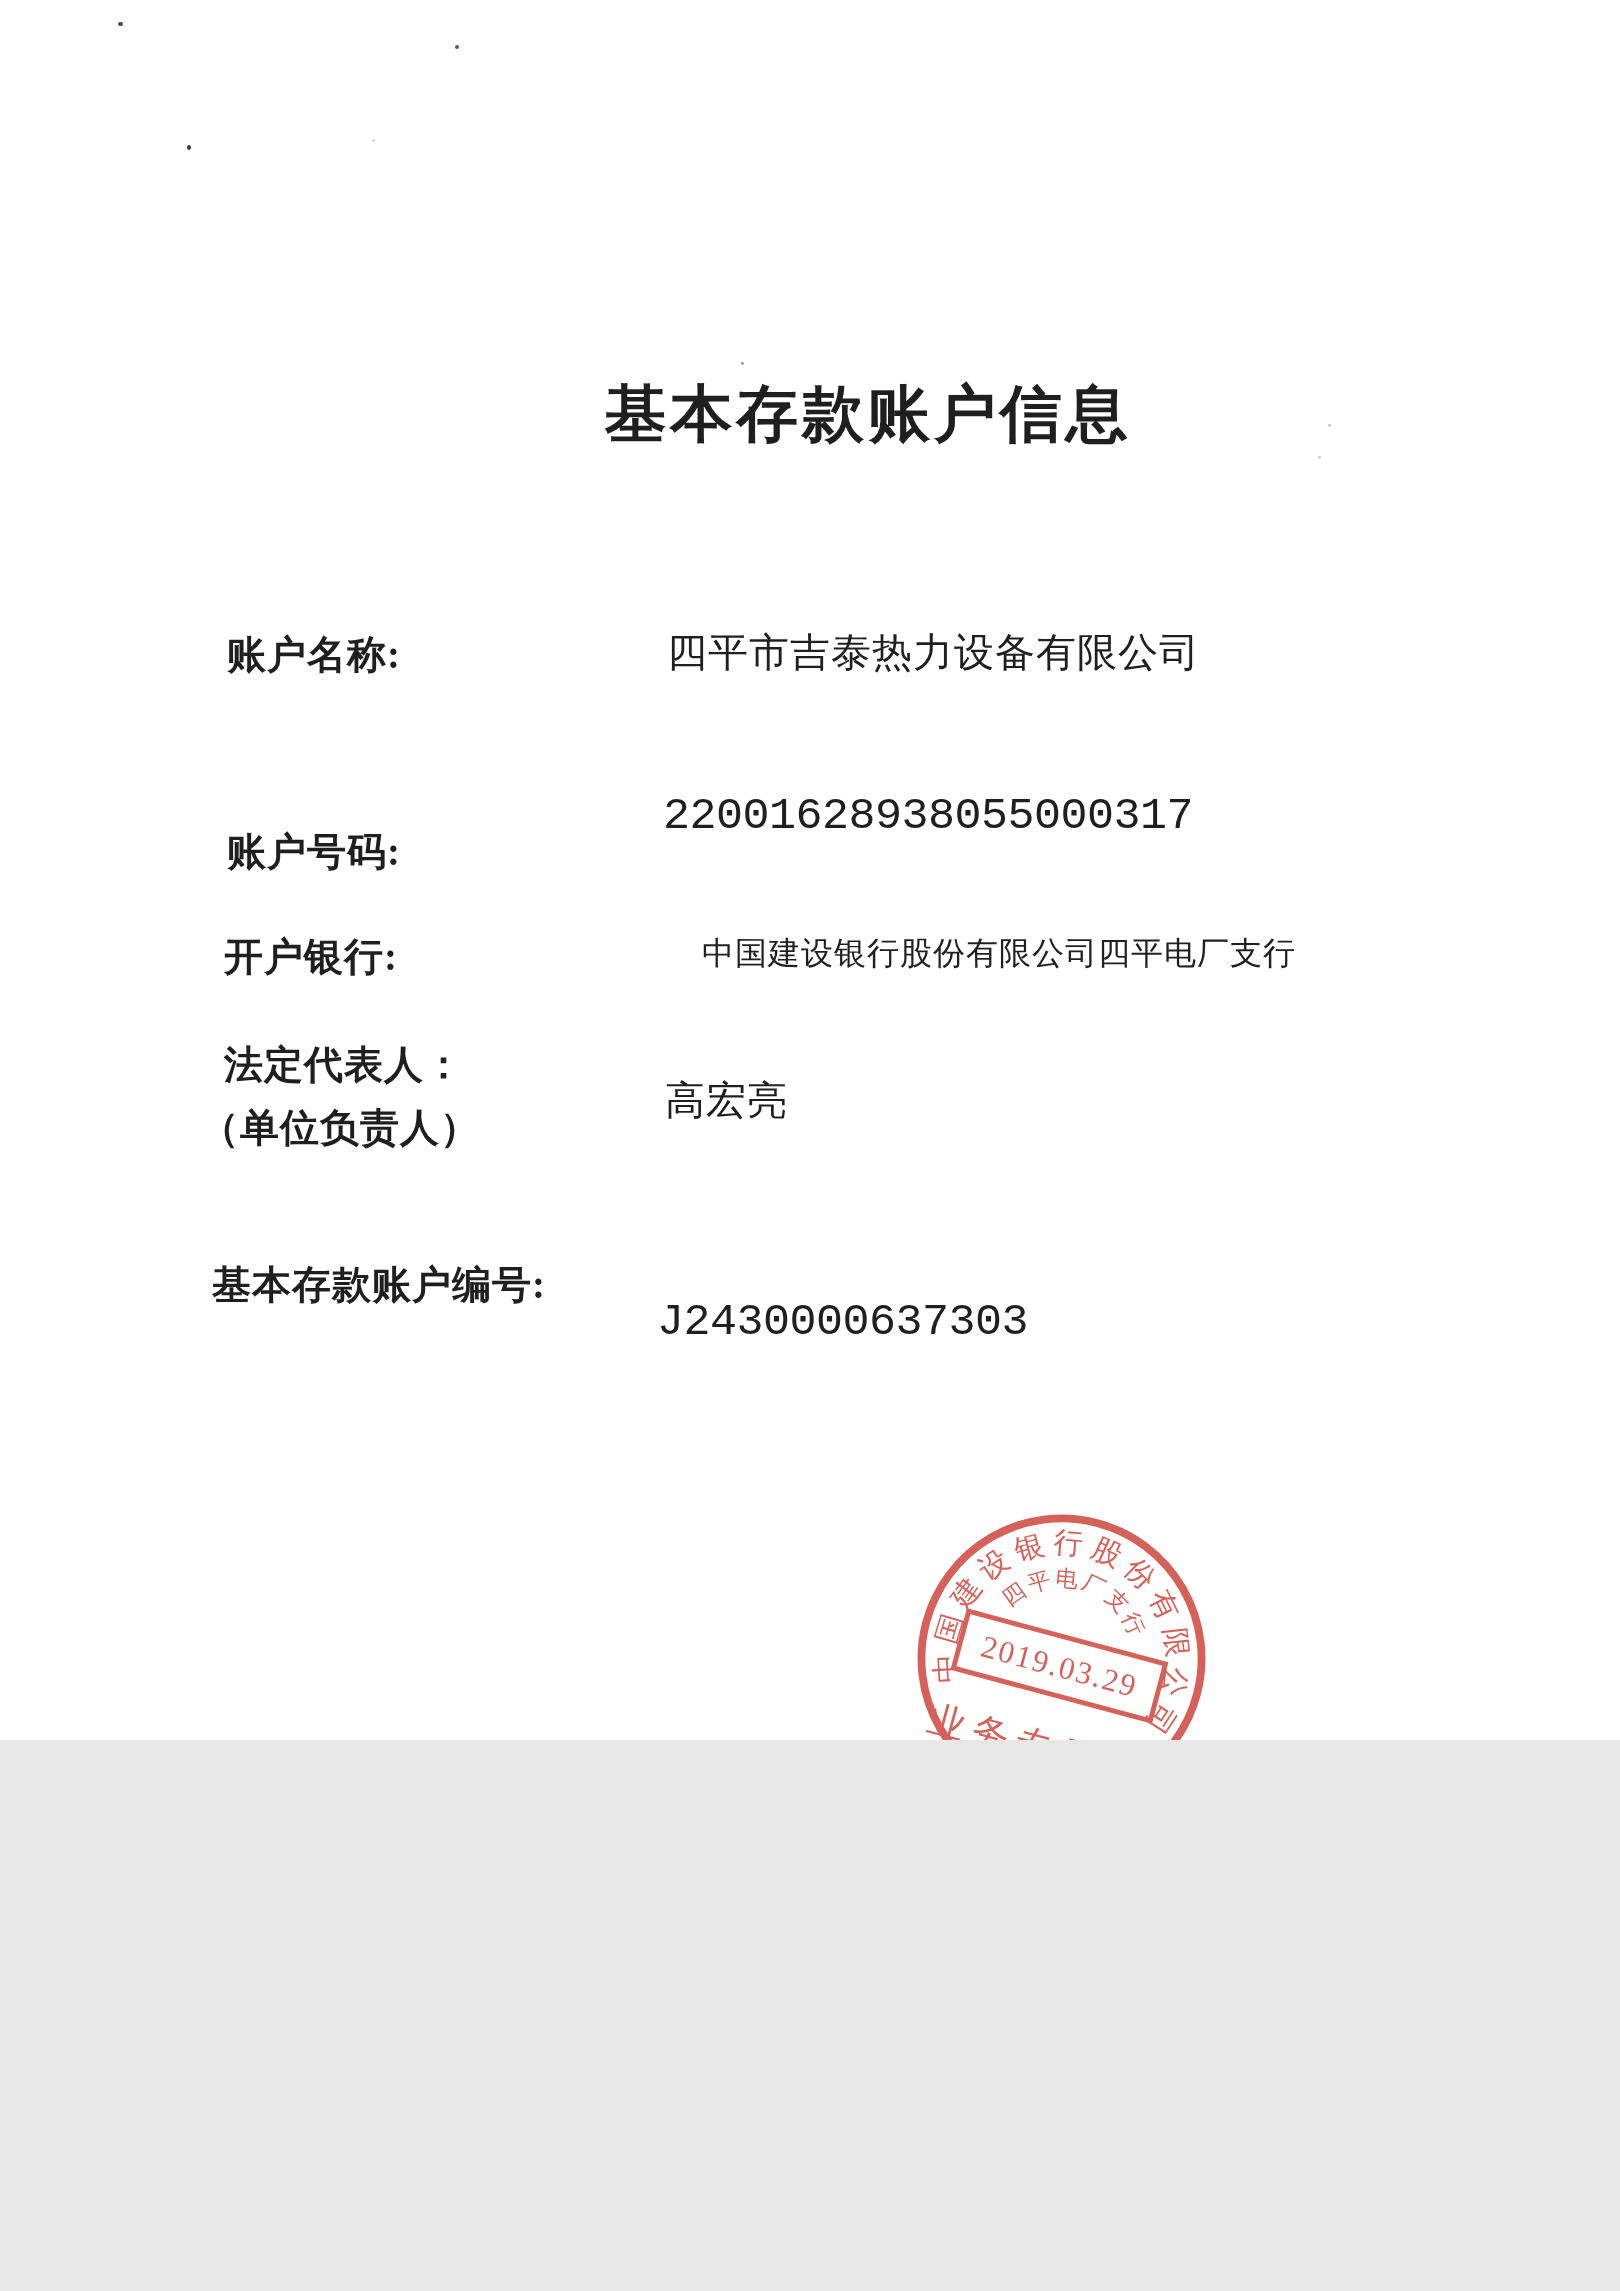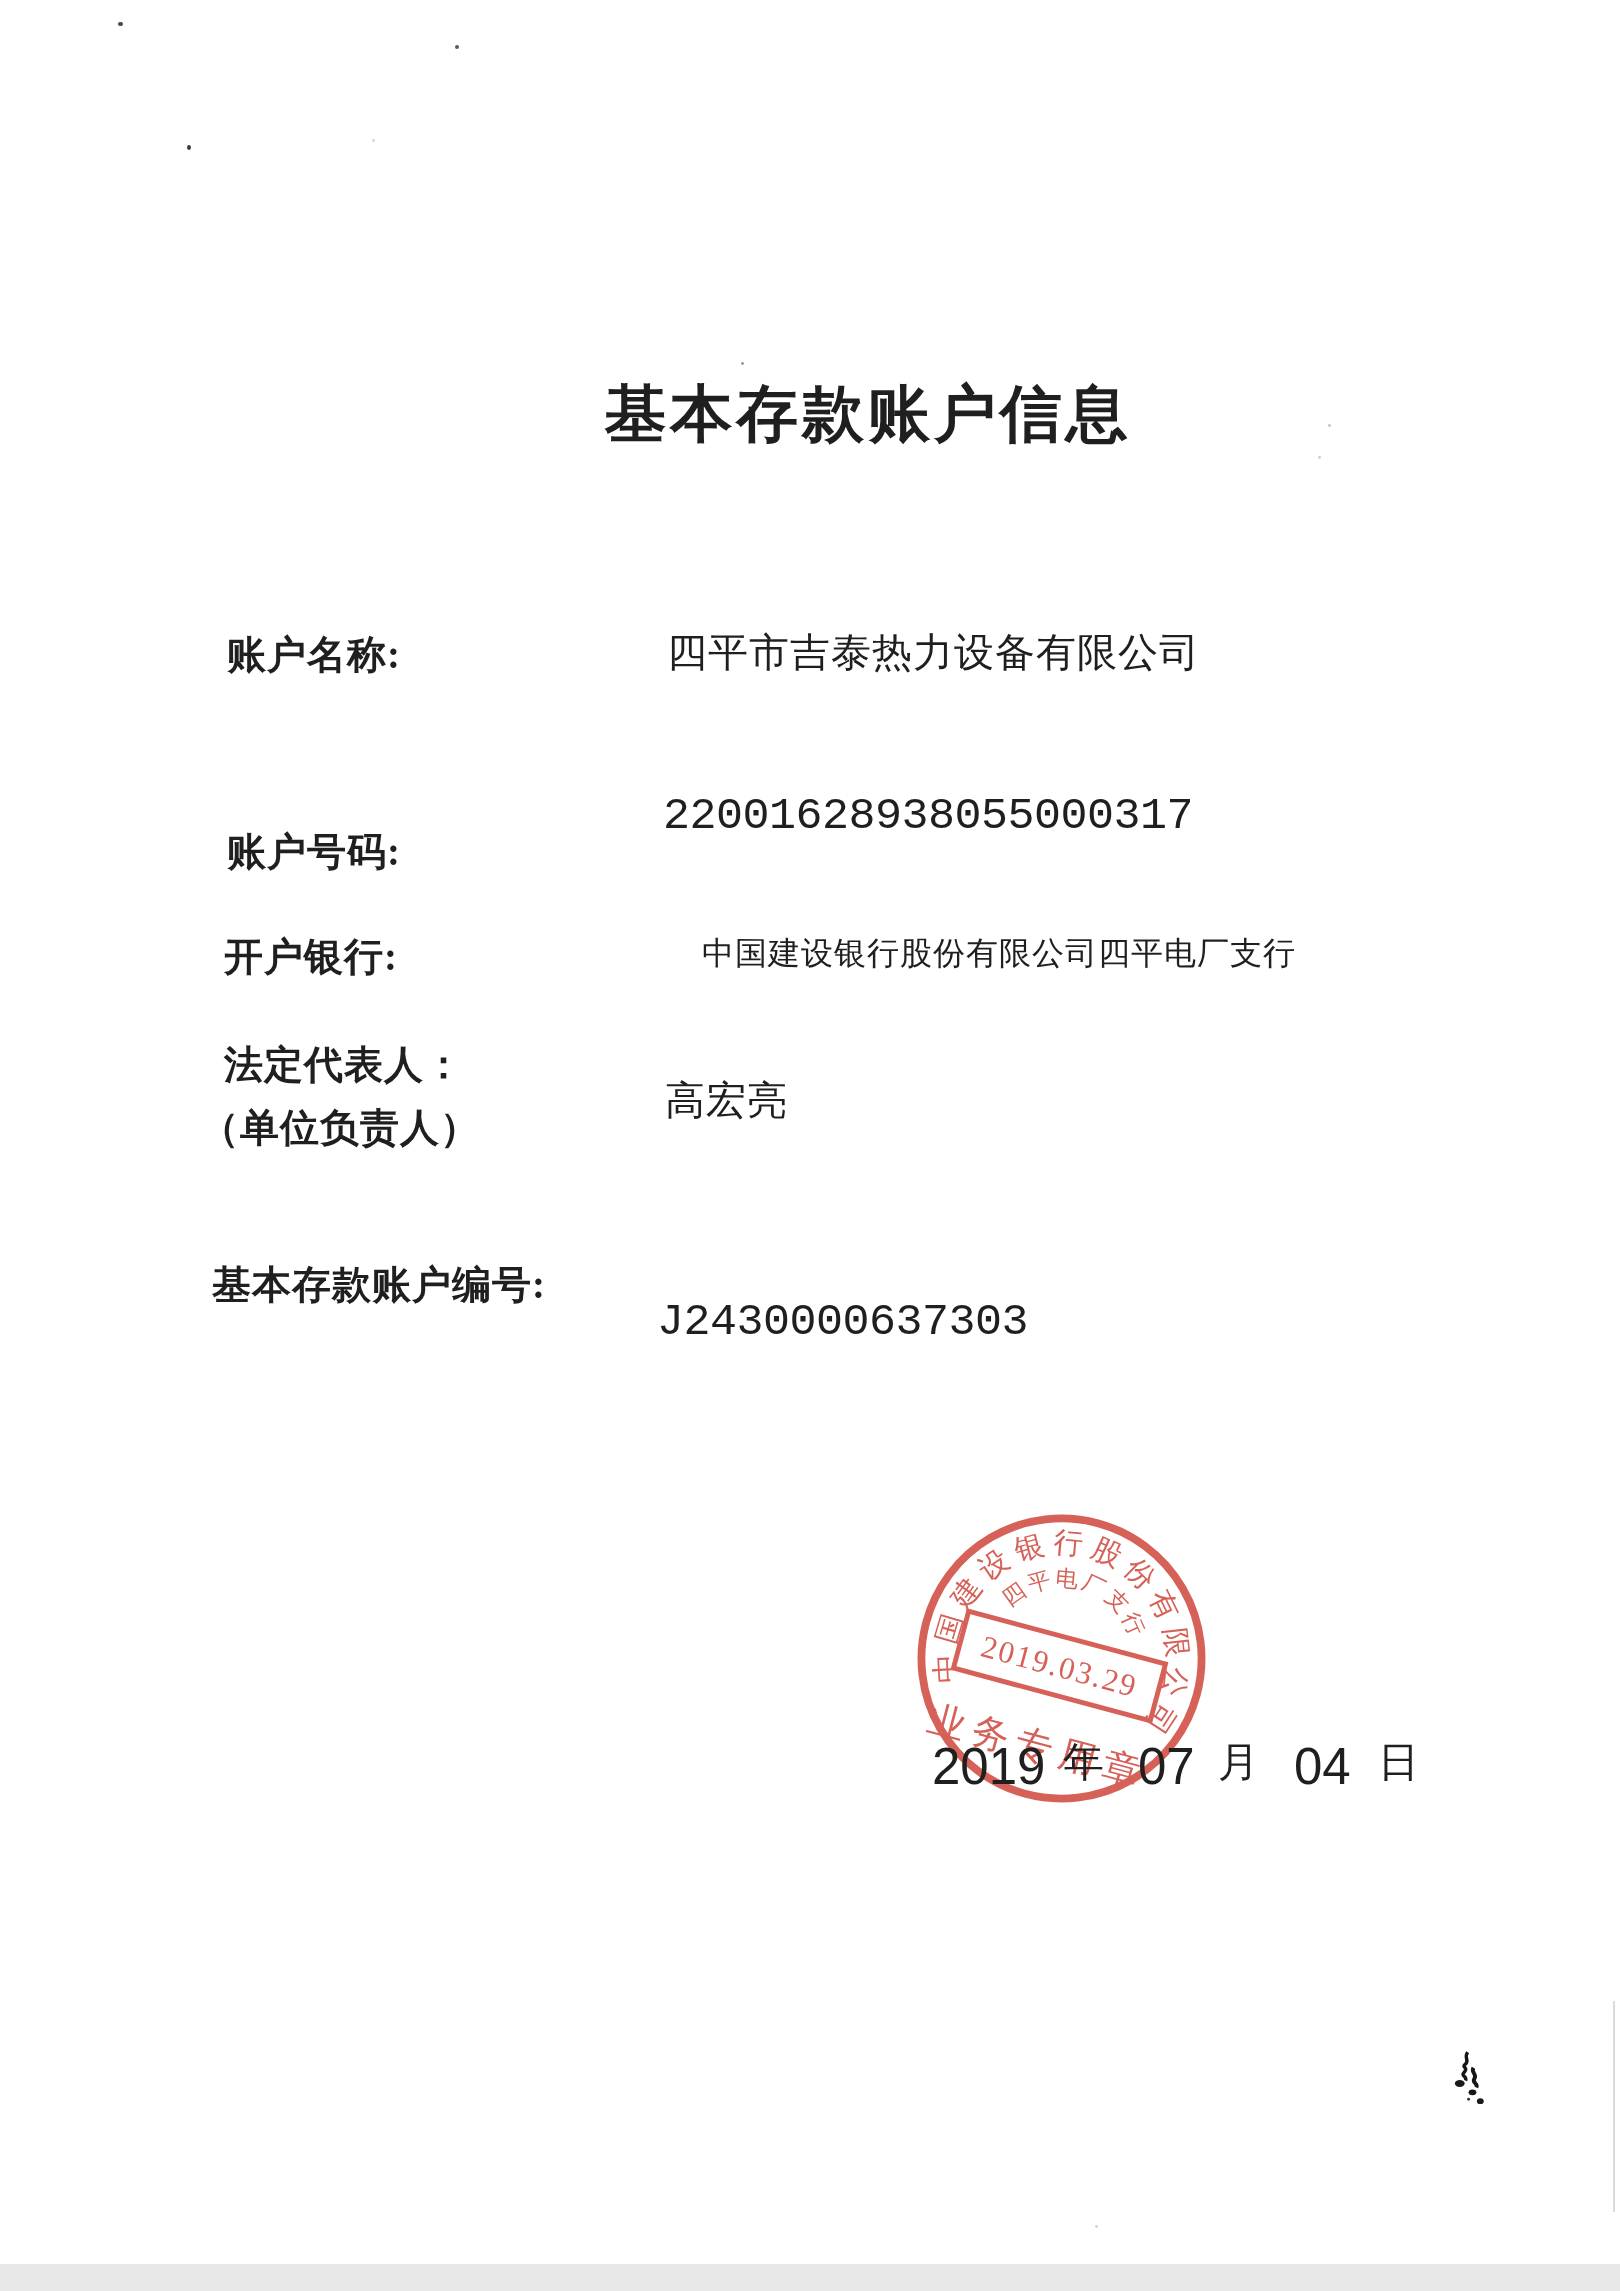--- a/index.html
+++ b/index.html
@@ -1,19 +1,19 @@
 <!DOCTYPE html>
 <html><head>
 <meta charset="utf-8">
 <style>
   html, body { margin: 0; padding: 0; background: #e8e8e8; }
   .page {
     position: relative;
     width: 1620px;
-    height: 2264px;
+    height: 1740px;
     margin: 0 auto;
     background: #ffffff;
     overflow: hidden;
     font-family: "Liberation Serif", "DejaVu Serif", serif;
     color: #1f1f1f;
   }
   .abs { position: absolute; white-space: nowrap; }
 
   .doc-title {
     top: 372px;

